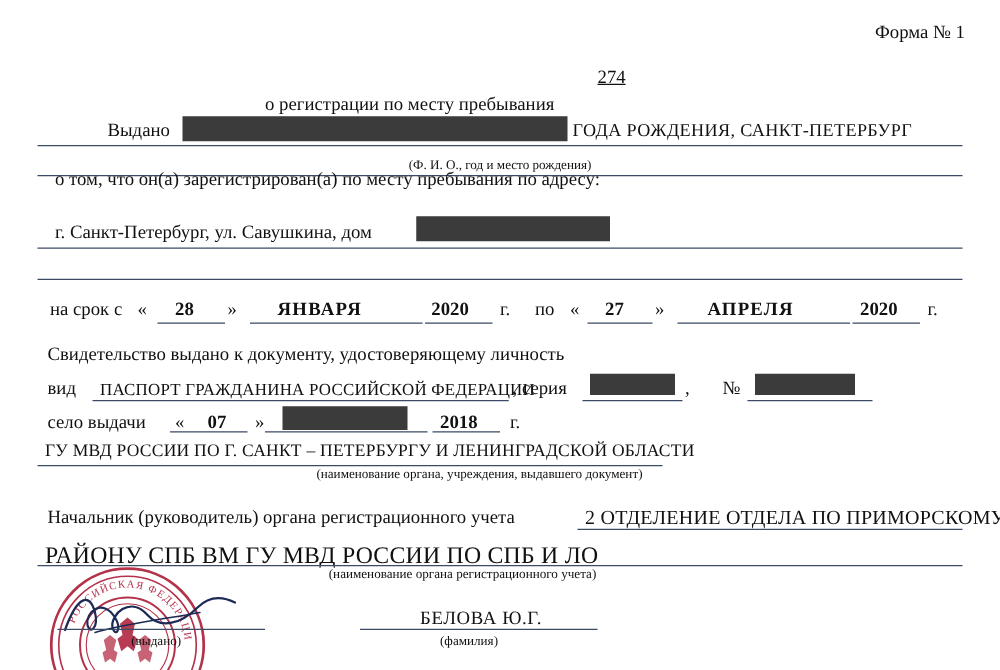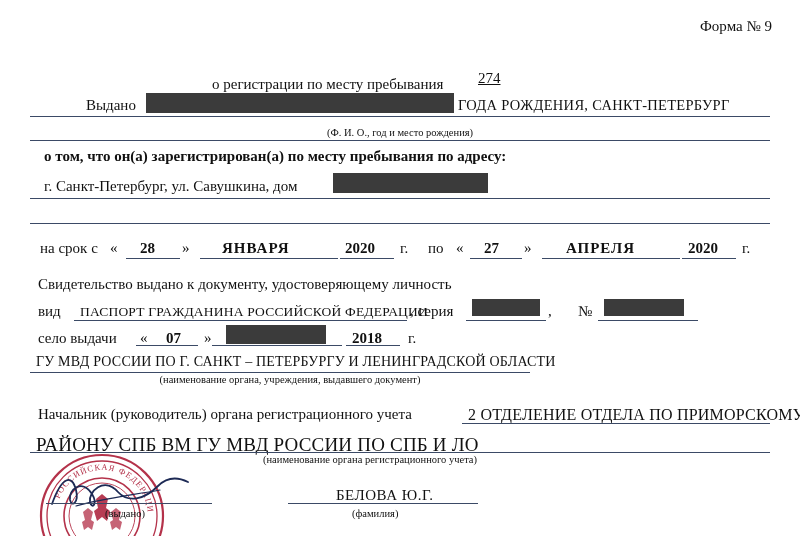--- a/index.html
+++ b/index.html
@@ -30,21 +30,21 @@
     left: 245px;
     top: 50px;
     font-size: 19px;
     letter-spacing: 2px;
     font-family: "Liberation Serif", serif;
     margin-top: 41px;
   }
   .cert-number {
     position: absolute;
     left: 478px;
-    top: 70px;
+    top: 54px;
     font-size: 15px;
     text-decoration: underline;
     font-family: Liberation Serif, serif;
   }
   .subtitle {
     position: absolute;
     left: 212px;
     top: 76px;
     font-size: 15px;
   }
@@ -102,35 +102,35 @@
     left: 105px;
     top: 508px;
     font-size: 10.5px;
   }
 </style>
 </head>
 <body>
 
 <div id="page">
 
-  <div class="form-number">Форма № 9</div>
+  <div class="form-number">Форма № 1</div>
 
   <div class="title">СВИДЕТЕЛЬСТВО</div>
   <div class="cert-number">274</div>
   <div class="subtitle">о регистрации по месту пребывания</div>
 
   <div class="txt" style="left:86px; top:97px;">Выдано</div>
   <div class="redact" style="left:146px; top:93px; width:308px; height:20px;"></div>
   <div class="txt" style="left:458px; top:97px; font-size:14.5px; letter-spacing:0.3px;">ГОДА РОЖДЕНИЯ, САНКТ-ПЕТЕРБУРГ</div>
   <div class="line" style="left:30px; top:116px; width:740px;"></div>
 
   <div class="line" style="left:30px; top:140px; width:740px;"></div>
   <div class="txt-sm" style="left:0px; top:127px; width:800px;">(Ф. И. О., год и место рождения)</div>
 
-  <div class="txt" style="left:44px; top:148px;font-weight:bold;">о том, что он(а) зарегистрирован(а) по месту пребывания по адресу:</div>
+  <div class="txt" style="left:44px; top:136px;">о том, что он(а) зарегистрирован(а) по месту пребывания по адресу:</div>
 
   <div class="txt" style="left:44px; top:178px;">г. Санкт-Петербург, ул. Савушкина, дом</div>
   <div class="redact" style="left:333px; top:173px; width:155px; height:20px;"></div>
   <div class="line" style="left:30px; top:198px; width:740px;"></div>
 
   <div class="line" style="left:30px; top:223px; width:740px;"></div>
 
   <div class="txt" style="left:40px; top:240px;">на срок с</div>
   <div class="txt" style="left:110px; top:240px;">«</div>
   <div class="txt" style="left:140px; top:240px; font-weight:bold;">28</div>
@@ -172,21 +172,21 @@
   <div class="txt" style="left:204px; top:330px;">»</div>
   <div class="redact" style="left:226px; top:325px; width:100px; height:19px;"></div>
   <div class="txt" style="left:352px; top:330px; font-weight:bold;">2018</div>
   <div class="txt" style="left:408px; top:330px;">г.</div>
   <div class="line" style="left:136px; top:345px; width:62px;"></div>
   <div class="line" style="left:212px; top:345px; width:130px;"></div>
   <div class="line" style="left:346px; top:345px; width:54px;"></div>
 
   <div class="txt" style="left:36px; top:354px; font-size:14px; letter-spacing:0.2px;">ГУ  МВД  РОССИИ  ПО  Г. САНКТ – ПЕТЕРБУРГУ  И  ЛЕНИНГРАДСКОЙ ОБЛАСТИ</div>
   <div class="line" style="left:30px; top:372px; width:500px;"></div>
-  <div class="txt-sm" style="left:40px; top:374px; width:500px;">(наименование органа, учреждения, выдавшего документ)</div>
+  <div class="txt-sm" style="left:14px; top:374px; width:500px;text-align:right;">(наименование органа, учреждения, выдавшего документ)</div>
 
   <div class="txt" style="left:38px; top:406px;">Начальник (руководитель) органа регистрационного учета</div>
   <div class="txt" style="left:468px; top:406px; font-size:16px; letter-spacing:0.2px;">2 ОТДЕЛЕНИЕ ОТДЕЛА  ПО ПРИМОРСКОМУ</div>
   <div class="line" style="left:462px; top:423px; width:308px;"></div>
 
   <div class="txt" style="left:36px; top:434px; font-size:19px; letter-spacing:0.2px;">РАЙОНУ СПБ ВМ  ГУ  МВД  РОССИИ  ПО СПБ  И  ЛО</div>
   <div class="line" style="left:30px; top:452px; width:740px;"></div>
   <div class="txt-sm" style="left:0px; top:454px; width:740px;">(наименование органа регистрационного учета)</div>
 
   <div class="stamp">

